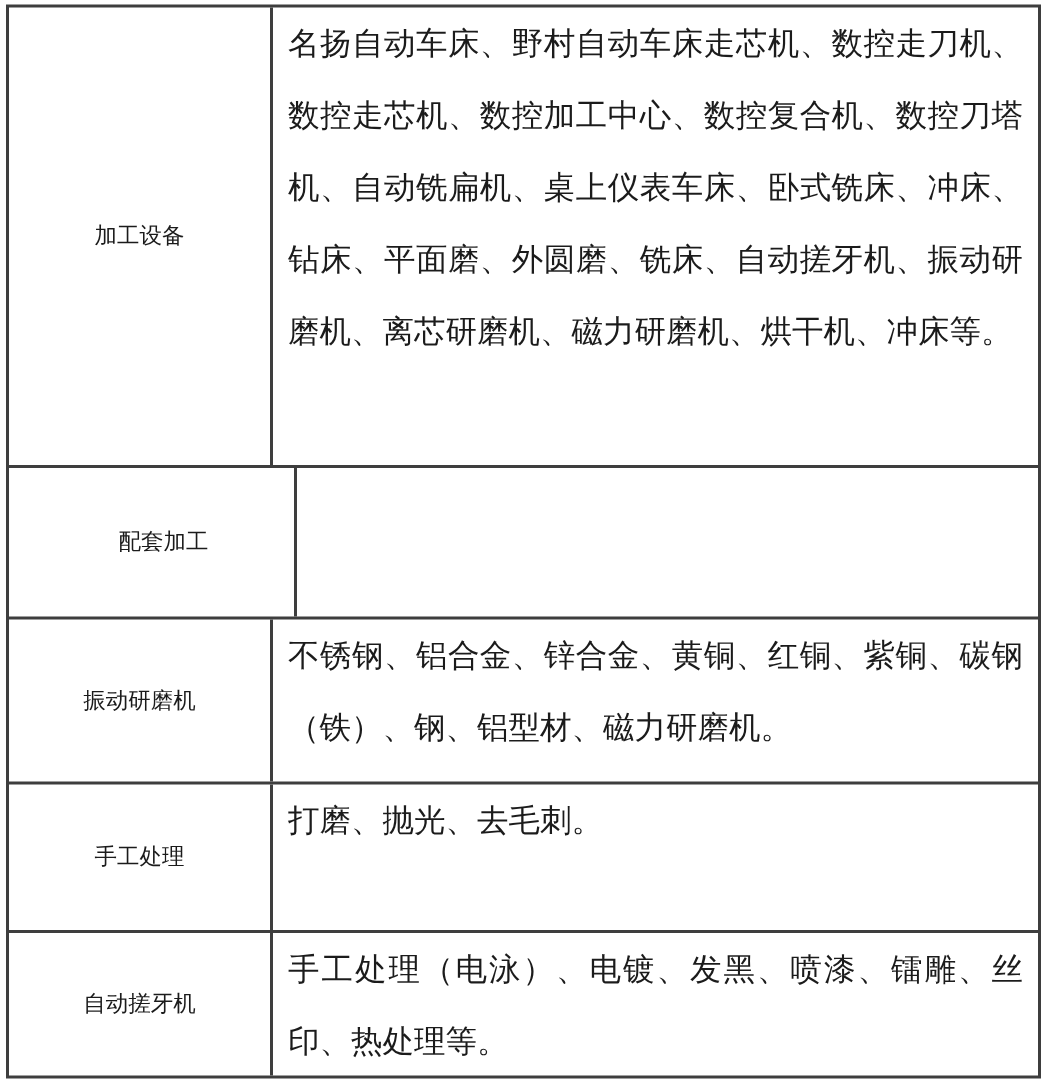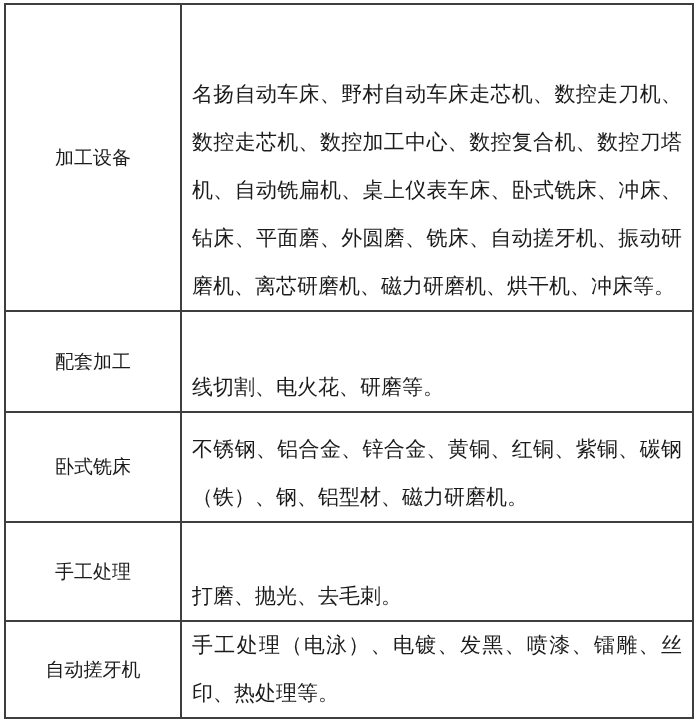--- a/index.html
+++ b/index.html
@@ -27,37 +27,37 @@
     background: #ffffff;
   }
   .row {
     display: flex;
     flex: 0 0 auto;
     border-top: 2px solid #3e3e3e;
     box-sizing: content-box;
   }
   .row:first-child { border-top: none; }
   .row:nth-child(1) { height: 305px; }
-  .row:nth-child(2) { height: 99px; }
+  .row:nth-child(2) { height: 99px; padding-left: 16px; }
   .row:nth-child(3) { height: 108px; }
   .row:nth-child(4) { height: 97px; }
   .row:nth-child(5) { height: 95px; }
   .cell-label {
     flex: 0 0 174px;
     border-right: 2px solid #3e3e3e;
     display: flex;
     align-items: center;
     justify-content: center;
-    font-size: 19px;
+    font-size: 15px;
     text-align: center;
   }
   .cell-content {
     flex: 1 1 auto;
     display: flex;
-    align-items: flex-end;
+    align-items: flex-start;
     padding: 0 10px;
     overflow: hidden;
   }
   .cell-content p {
     margin: 0;
     width: 100%;
     font-size: 21px;
     line-height: 48px;
     text-align: justify;
     word-break: break-all;
@@ -70,27 +70,24 @@
 
   <div class="row">
     <div class="cell-label">加工设备</div>
     <div class="cell-content">
       <p>名扬自动车床、野村自动车床走芯机、数控走刀机、数控走芯机、数控加工中心、数控复合机、数控刀塔机、自动铣扁机、桌上仪表车床、卧式铣床、冲床、钻床、平面磨、外圆磨、铣床、自动搓牙机、振动研磨机、离芯研磨机、磁力研磨机、烘干机、冲床等。</p>
     </div>
   </div>
 
   <div class="row">
     <div class="cell-label">配套加工</div>
-    <div class="cell-content">
-      <p>线切割、电火花、研磨等。</p>
-    </div>
   </div>
 
   <div class="row">
-    <div class="cell-label">卧式铣床</div>
+    <div class="cell-label">振动研磨机</div>
     <div class="cell-content">
       <p>不锈钢、铝合金、锌合金、黄铜、红铜、紫铜、碳钢（铁）、钢、铝型材、磁力研磨机。</p>
     </div>
   </div>
 
   <div class="row">
     <div class="cell-label">手工处理</div>
     <div class="cell-content">
       <p>打磨、抛光、去毛刺。</p>
     </div>

